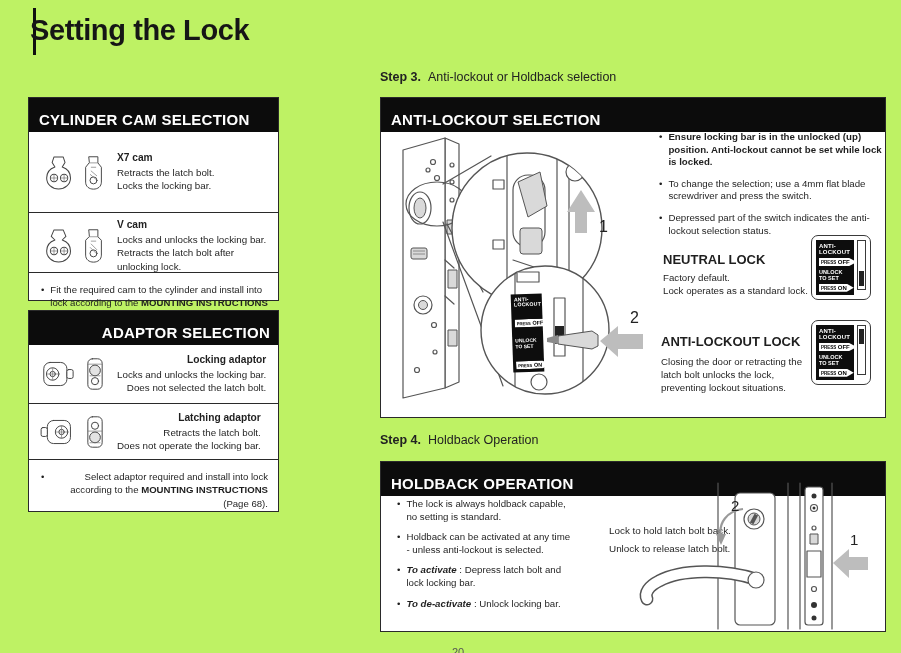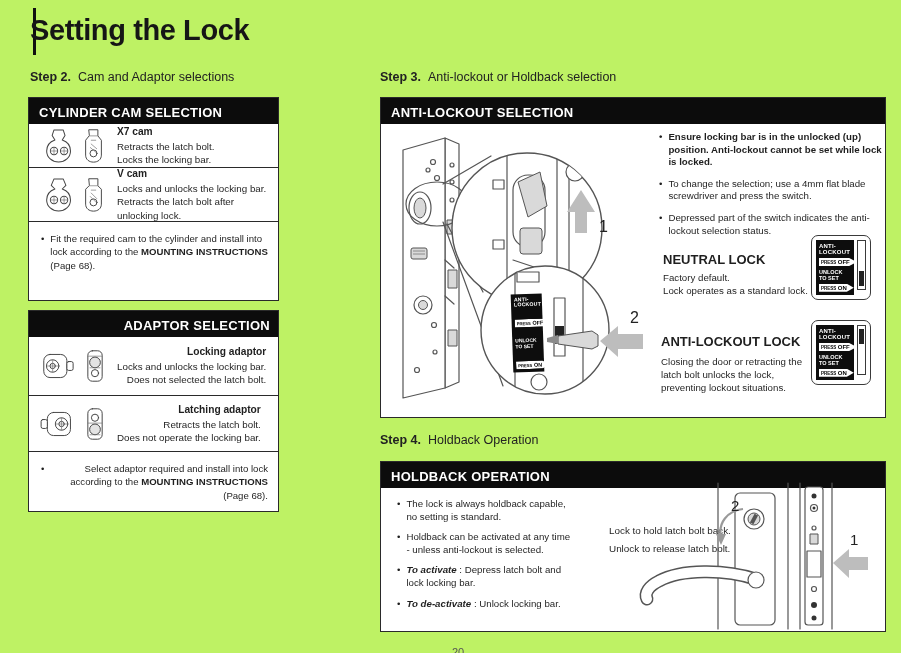--- a/index.html
+++ b/index.html
@@ -9,21 +9,21 @@
   body{font-family:"Liberation Sans",sans-serif;color:var(--ink);}
   .page{position:relative;width:901px;height:653px;background:#bef264;overflow:hidden;}
   .abs{position:absolute;}
   .corner-tick{position:absolute;left:33px;top:8px;width:2.5px;height:47px;background:#101010;}
   .title{position:absolute;left:30px;top:14px;margin:0;font-size:29px;font-weight:bold;letter-spacing:-0.4px;color:#161616;}
   .step-heading{position:absolute;font-size:12.5px;color:#222;}
   .step-num{font-weight:bold;margin-right:7px;}
   
   .panel{position:absolute;border:1px solid var(--line);background:#fff;box-sizing:border-box;display:flex;flex-direction:column;}
   .panel--free{display:block;}
-  .panel-header{background:#0c0c0c;color:#fff;font-weight:bold;font-size:13px;letter-spacing:.25px;padding:7px 8px 4px 10px;flex:0 0 auto;}
+  .panel-header{background:#0c0c0c;color:#fff;font-weight:bold;font-size:15px;letter-spacing:.25px;padding:13px 8px 4px 10px;flex:0 0 auto;}
   .sel-row{display:flex;border-bottom:1px solid var(--line);align-items:center;flex:0 0 auto;box-sizing:border-box;}
   .icon-pair{width:88px;display:flex;align-items:center;justify-content:center;gap:7px;flex:0 0 auto;}
   .row-text{font-size:9.8px;line-height:1.35;}
   .row-title{font-weight:bold;font-size:10.2px;margin-bottom:1px;}
   .note{flex:1 1 auto;padding:10px 10px 6px 12px;font-size:9.6px;line-height:1.4;display:flex;gap:6px;}
   .b{font-weight:bold;}
   .mark{flex:0 0 auto;}
   .o{fill:#fff;stroke:#444;stroke-width:1.1;stroke-linejoin:round;stroke-linecap:round;}
   .oh{fill:none;stroke:#777;stroke-width:.8;}
   .of{fill:#e3e3e3;stroke:#444;stroke-width:1.1;stroke-linejoin:round;}
@@ -62,47 +62,44 @@
   .garr{fill:var(--garrow);stroke:none;}
 </style>
 </head>
 <body>
 
 <div class="page">
 
   <div class="corner-tick"></div>
   <h1 class="title">Setting the Lock</h1>
 
-  <div class="step-heading" style="left:30px;top:70px;">
-    <span class="step-num">Step 2.</span><span>Cam and Adaptor selections</span>
-  </div>
 
   <section class="panel" style="left:28px;top:97px;width:251px;height:204px;">
     <div class="panel-header">CYLINDER CAM SELECTION</div>
-    <div class="sel-row" style="height:44px;">
+    <div class="sel-row" style="height:81px;">
       <div class="icon-pair">
         <svg viewBox="0 0 36 40" width="33" height="37">
           <path class="o" d="M15 3 h7 l2 6 -3 5 c6 2 9 7 9 12 0 7 -6 12 -13 12 S4 33 4 26 c0 -5 3 -10 9 -12 L10 9 12 3 z"></path>
           <circle class="o" cx="12" cy="26" r="4"></circle>
             <circle class="o" cx="23" cy="26" r="4"></circle>
           <path class="oh" d="M8 26 h8 M12 22 v8 M19 26 h8 M23 22 v8"></path>
         </svg>
         <svg viewBox="0 0 24 40" width="21" height="37">
           <path class="o" d="M7 2 h10 v7 l4 5 v17 c0 5 -4 8 -9 8 s-9 -3 -9 -8 V14 l4 -5 z"></path>
           <circle class="o" cx="12" cy="29" r="4"></circle>
           <path class="oh" d="M7 9 h10 M9 14 h6 M9 18 l7 6 M8 22 l7 6"></path>
         </svg>
       </div>
       <div class="row-text">
         <div class="row-title">X7 cam</div>
         <div>Retracts the latch bolt.</div>
         <div>Locks the locking bar.</div>
       </div>
     </div>
-    <div class="sel-row" style="height:54px;">
+    <div class="sel-row" style="height:54px;margin-top:6px;">
       <div class="icon-pair">
         <svg viewBox="0 0 36 40" width="33" height="37">
           <path class="o" d="M15 3 h7 l3 7 -4 4 c6 2 9 7 9 12 0 7 -6 12 -13 12 S4 33 4 26 c0 -5 3 -10 9 -12 L9 10 12 3 z"></path>
           <circle class="o" cx="12" cy="26" r="4"></circle>
             <circle class="o" cx="23" cy="26" r="4"></circle>
           <path class="oh" d="M8 26 h8 M12 22 v8 M19 26 h8 M23 22 v8"></path>
         </svg>
         <svg viewBox="0 0 24 40" width="21" height="37">
           <path class="o" d="M7 2 h10 v8 l4 4 v17 c0 5 -4 8 -9 8 s-9 -3 -9 -8 V14 l4 -4 z"></path>
           <circle class="o" cx="12" cy="29" r="4"></circle>

